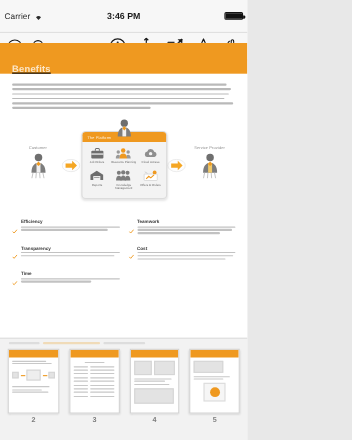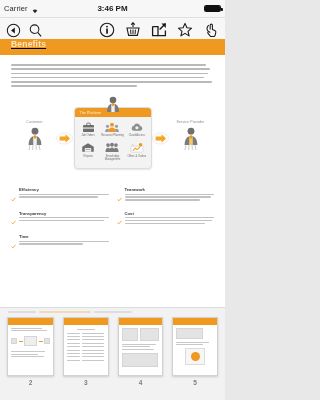--- a/index.html
+++ b/index.html
@@ -6,21 +6,21 @@
   html, body {
     width: 225px; height: 400px;
     font-family: "Liberation Sans", sans-serif;
     background: #e8e8e8;
     overflow: hidden;
   }
   #app { position: relative; width: 225px; height: 400px; background: #ffffff; }
 
   
   .statusbar {
-    height: 18px; background: #f7f7f7;
+    height: 30px; background: #f7f7f7;
     display: flex; align-items: center; padding: 0 4px;
     border-bottom: 0.5px solid #e0e0e0;
   }
   .sb-carrier { font-size: 7.5px; color: #2a2a2a; letter-spacing: .1px; }
   .sb-wifi { margin-left: 3px; display: inline-block; }
   .sb-time {
     position: absolute; left: 0; right: 0; text-align: center;
     font-size: 8px; font-weight: bold; color: #1a1a1a; pointer-events: none;
   }
   .sb-right { margin-left: auto; display: flex; align-items: center; }
@@ -44,22 +44,22 @@
   .tb-right { display: flex; align-items: center; gap: 7px; margin-left: auto; padding-right: 5px; }
   .tb-btn { width: 19px; height: 19px; display: flex; align-items: center; justify-content: center; }
   .tb-btn svg { display: block; }
 
   
   .page {
     position: absolute; top: 39px; left: 0; right: 0; bottom: 93px;
     background: #ffffff; overflow: hidden;
   }
   .hero {
-    height: 16px; background: #ef9920;
-    display: flex; align-items: flex-start; padding-left: 11px; text-decoration: underline;
+    height: 28px; background: #ef9920;
+    display: flex; align-items: flex-end; padding-left: 11px; text-decoration: underline;
   }
   .hero-title {
     font-size: 8.5px; font-weight: bold; color: #fbe6c8; letter-spacing: .2px;
   }
 
   
   .para { padding: 9px 11px 0 11px; }
   .tline { height: 1.6px; background: #b9b9b9; border-radius: 1px; margin-bottom: 2.7px; }
 
   

